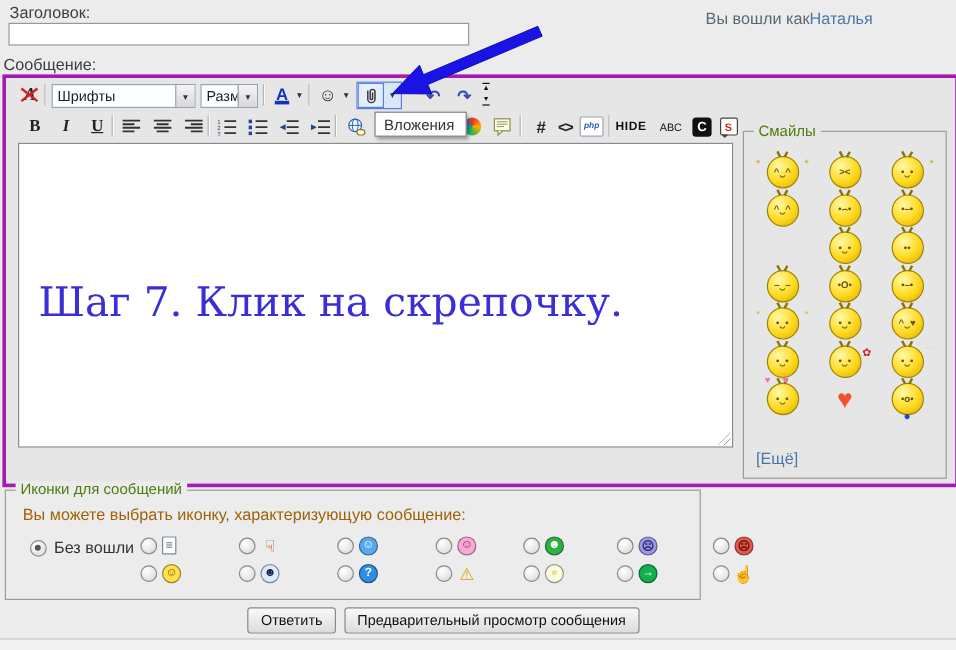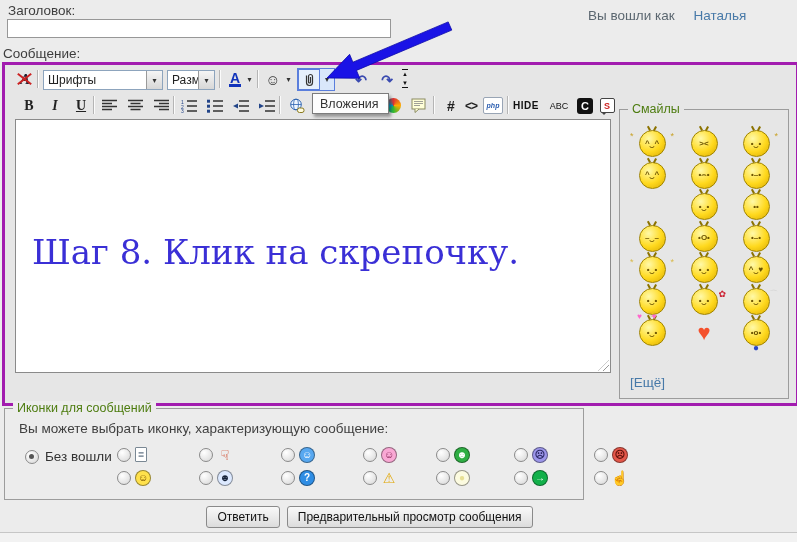--- a/index.html
+++ b/index.html
@@ -1,20 +1,20 @@
 <!DOCTYPE html>
 <html><head>
 <meta charset="utf-8">
 <style>
   html,body{margin:0;padding:0}
   .stage{position:relative;width:797px;height:542px;background:#ececec;overflow:hidden;
          font-family:"Liberation Sans",sans-serif;color:#3d3d3d}
   .lbl{position:absolute;font-size:13.5px;color:#3d3d3d}
   .login{position:absolute;left:588px;top:8px;font-size:13.5px;color:#5b6770}
-  .login a{color:#4779a8;text-decoration:none;margin-left:19px}
+  .login a{color:#4779a8;text-decoration:none;margin-left:0}
   .title-input{position:absolute;left:7px;top:19px;width:384px;height:19px;border:1px solid #979797;
          background:#fff;box-sizing:border-box;font:13px "Liberation Sans",sans-serif;padding:1px 3px}
   
   .panel{position:absolute;left:2px;top:62px;width:791px;height:338px;border:3px solid #a21caf;background:#e6e6e6}
   .tb{position:absolute;left:0;width:100%}
   .tb1{top:2px;height:26px}
   .tb2{top:28px;height:24px}
   .tbtn{position:absolute;top:2px;height:21px;min-width:20px;display:flex;align-items:center;
         justify-content:center;font-size:13px;color:#222}
   .drop{min-width:13px;font-size:8px;color:#333}
@@ -77,21 +77,21 @@
   .sm::before{left:8px;transform:rotate(-28deg)} .sm::after{left:14px;transform:rotate(28deg)}
   .face{font-size:8px;color:#6b5200;font-weight:bold;line-height:1}
   .heart{font-size:22px;color:#f4502c;line-height:1}
   .deco{position:absolute;font-size:9px;line-height:1;z-index:2}
   .deco-left{left:4px;top:4px}.deco-right{right:4px;top:4px}
   .deco-bottom{left:50%;bottom:-4px;transform:translateX(-50%);font-size:10px}
   .deco-top{left:50%;top:-4px;transform:translateX(-50%);font-size:8px;white-space:nowrap;letter-spacing:10px}
   .more-link{position:absolute;left:10px;bottom:8px;font-size:13.5px;color:#4779a8;text-decoration:none}
   .icons-fs{left:4px;top:408px;width:580px;height:92px}
   .icons-fs .legend{background:#ececec}
-  .prompt{position:absolute;left:14px;top:12px;font-size:13.5px;color:#404040}
+  .prompt{position:absolute;left:14px;top:12px;font-size:13.5px;color:#a16207}
   .none-opt{position:absolute;left:20px;top:40px;display:flex;align-items:center;gap:6px;font-size:13.5px;color:#333}
   .radio{width:12px;height:12px;border-radius:50%;border:1px solid #8a8a8a;flex:none;position:relative;
          background:radial-gradient(circle at 35% 30%,#fff,#d6d6d6);display:inline-block}
   .radio.checked::after{content:"";position:absolute;left:3px;top:3px;width:5px;height:5px;border-radius:50%;background:#555}
   #icon-grid{position:absolute;left:112px;top:34px;display:grid;
              grid-template-columns:82px 82px 82px 73px 78px 80px 80px;grid-auto-rows:23px}
   .icell{display:flex;align-items:center;gap:4px}
   .micon{display:inline-flex;align-items:center;justify-content:center;box-sizing:border-box}
   .micon.round{width:16px;height:16px;border-radius:50%;border:1px solid rgba(0,0,0,.4);font-size:10px;font-weight:bold}
   .micon.doc{width:12px;height:15px;border-radius:1px;border:1px solid #7a8894;background:#fff;font-size:8px;color:#667}
@@ -275,21 +275,21 @@
       <span class="tbtn abc-t" style="left:544px">ABC</span>
       <span class="tbtn" style="left:570px">
         <span class="c-badge">C</span>
         </span>
       <span class="tbtn" style="left:592px">
         <span class="s-badge">S</span>
         </span>
     </div>
 
     <div class="ta">
-      <div class="big-text">Шаг 8. Клик на скрепочку.</div>
+      <div class="big-text">Шаг 7. Клик на скрепочку.</div>
       <div class="resize"></div>
     </div>
 
     <div class="fs smileys">
       <span class="legend">Смайлы</span>
       <div id="smiley-grid">
           <div class="sm-cell">
             <span class="sm">
               <span class="face">^‿^</span>
             </span>

